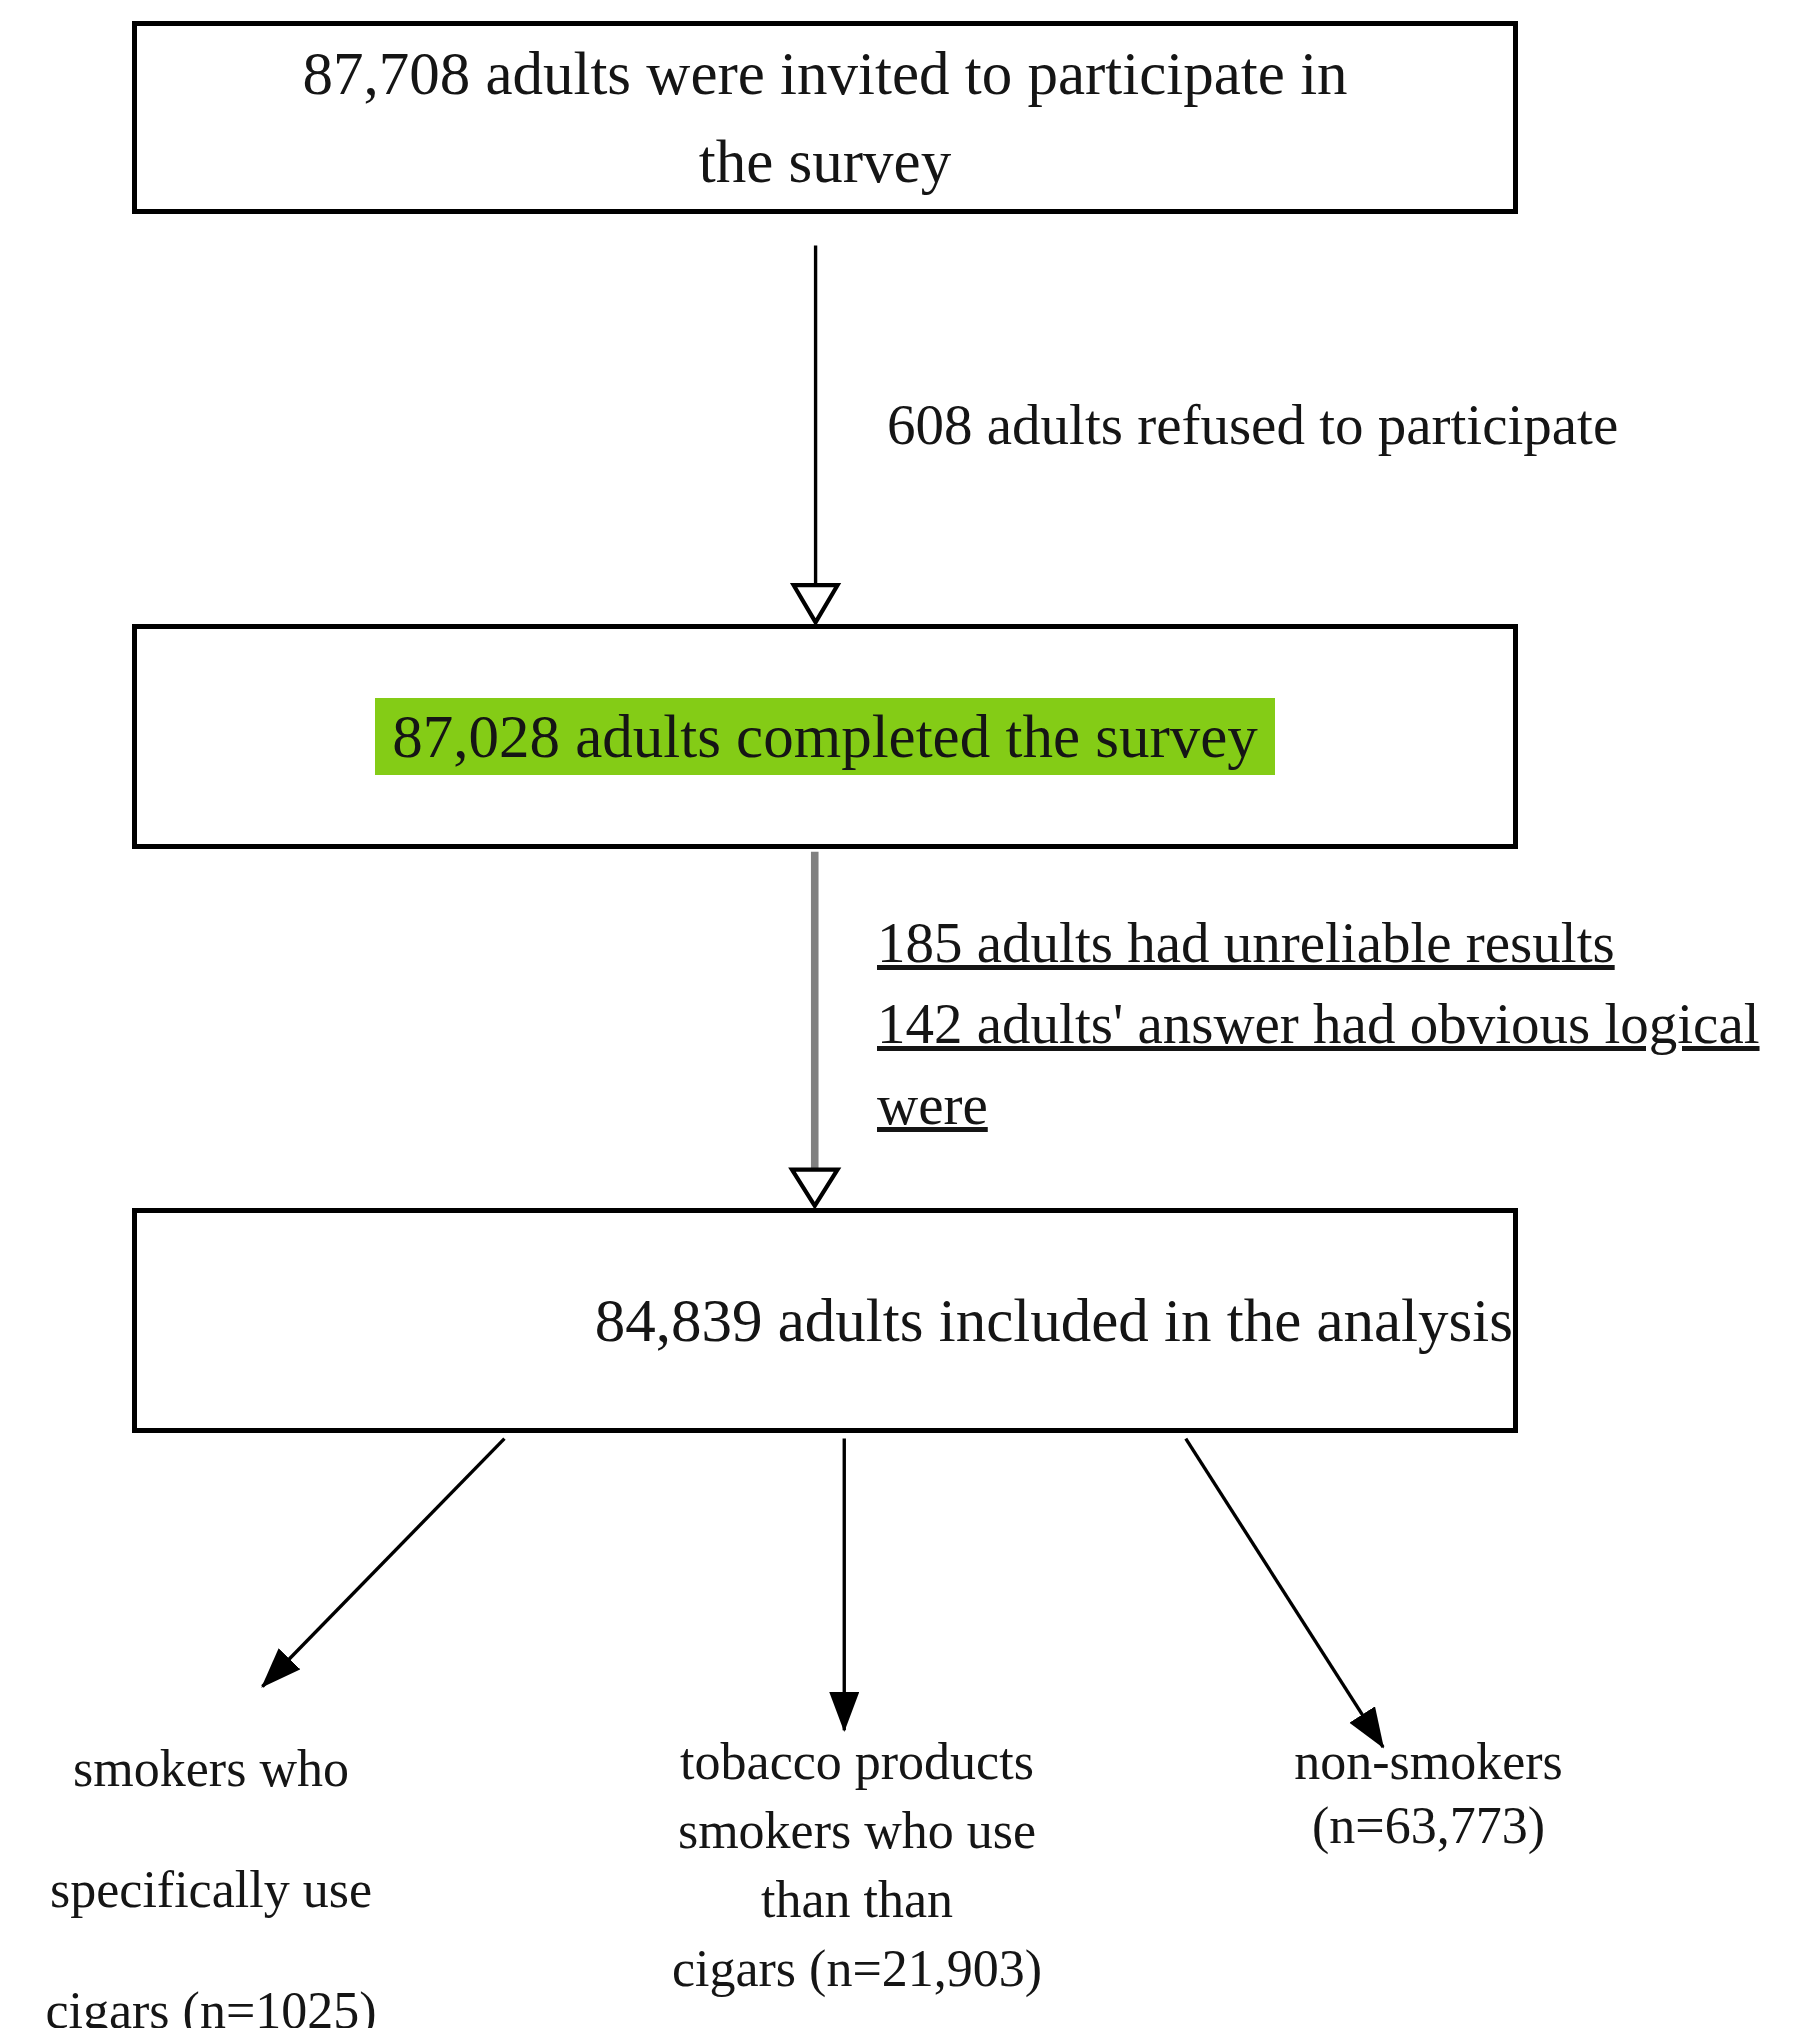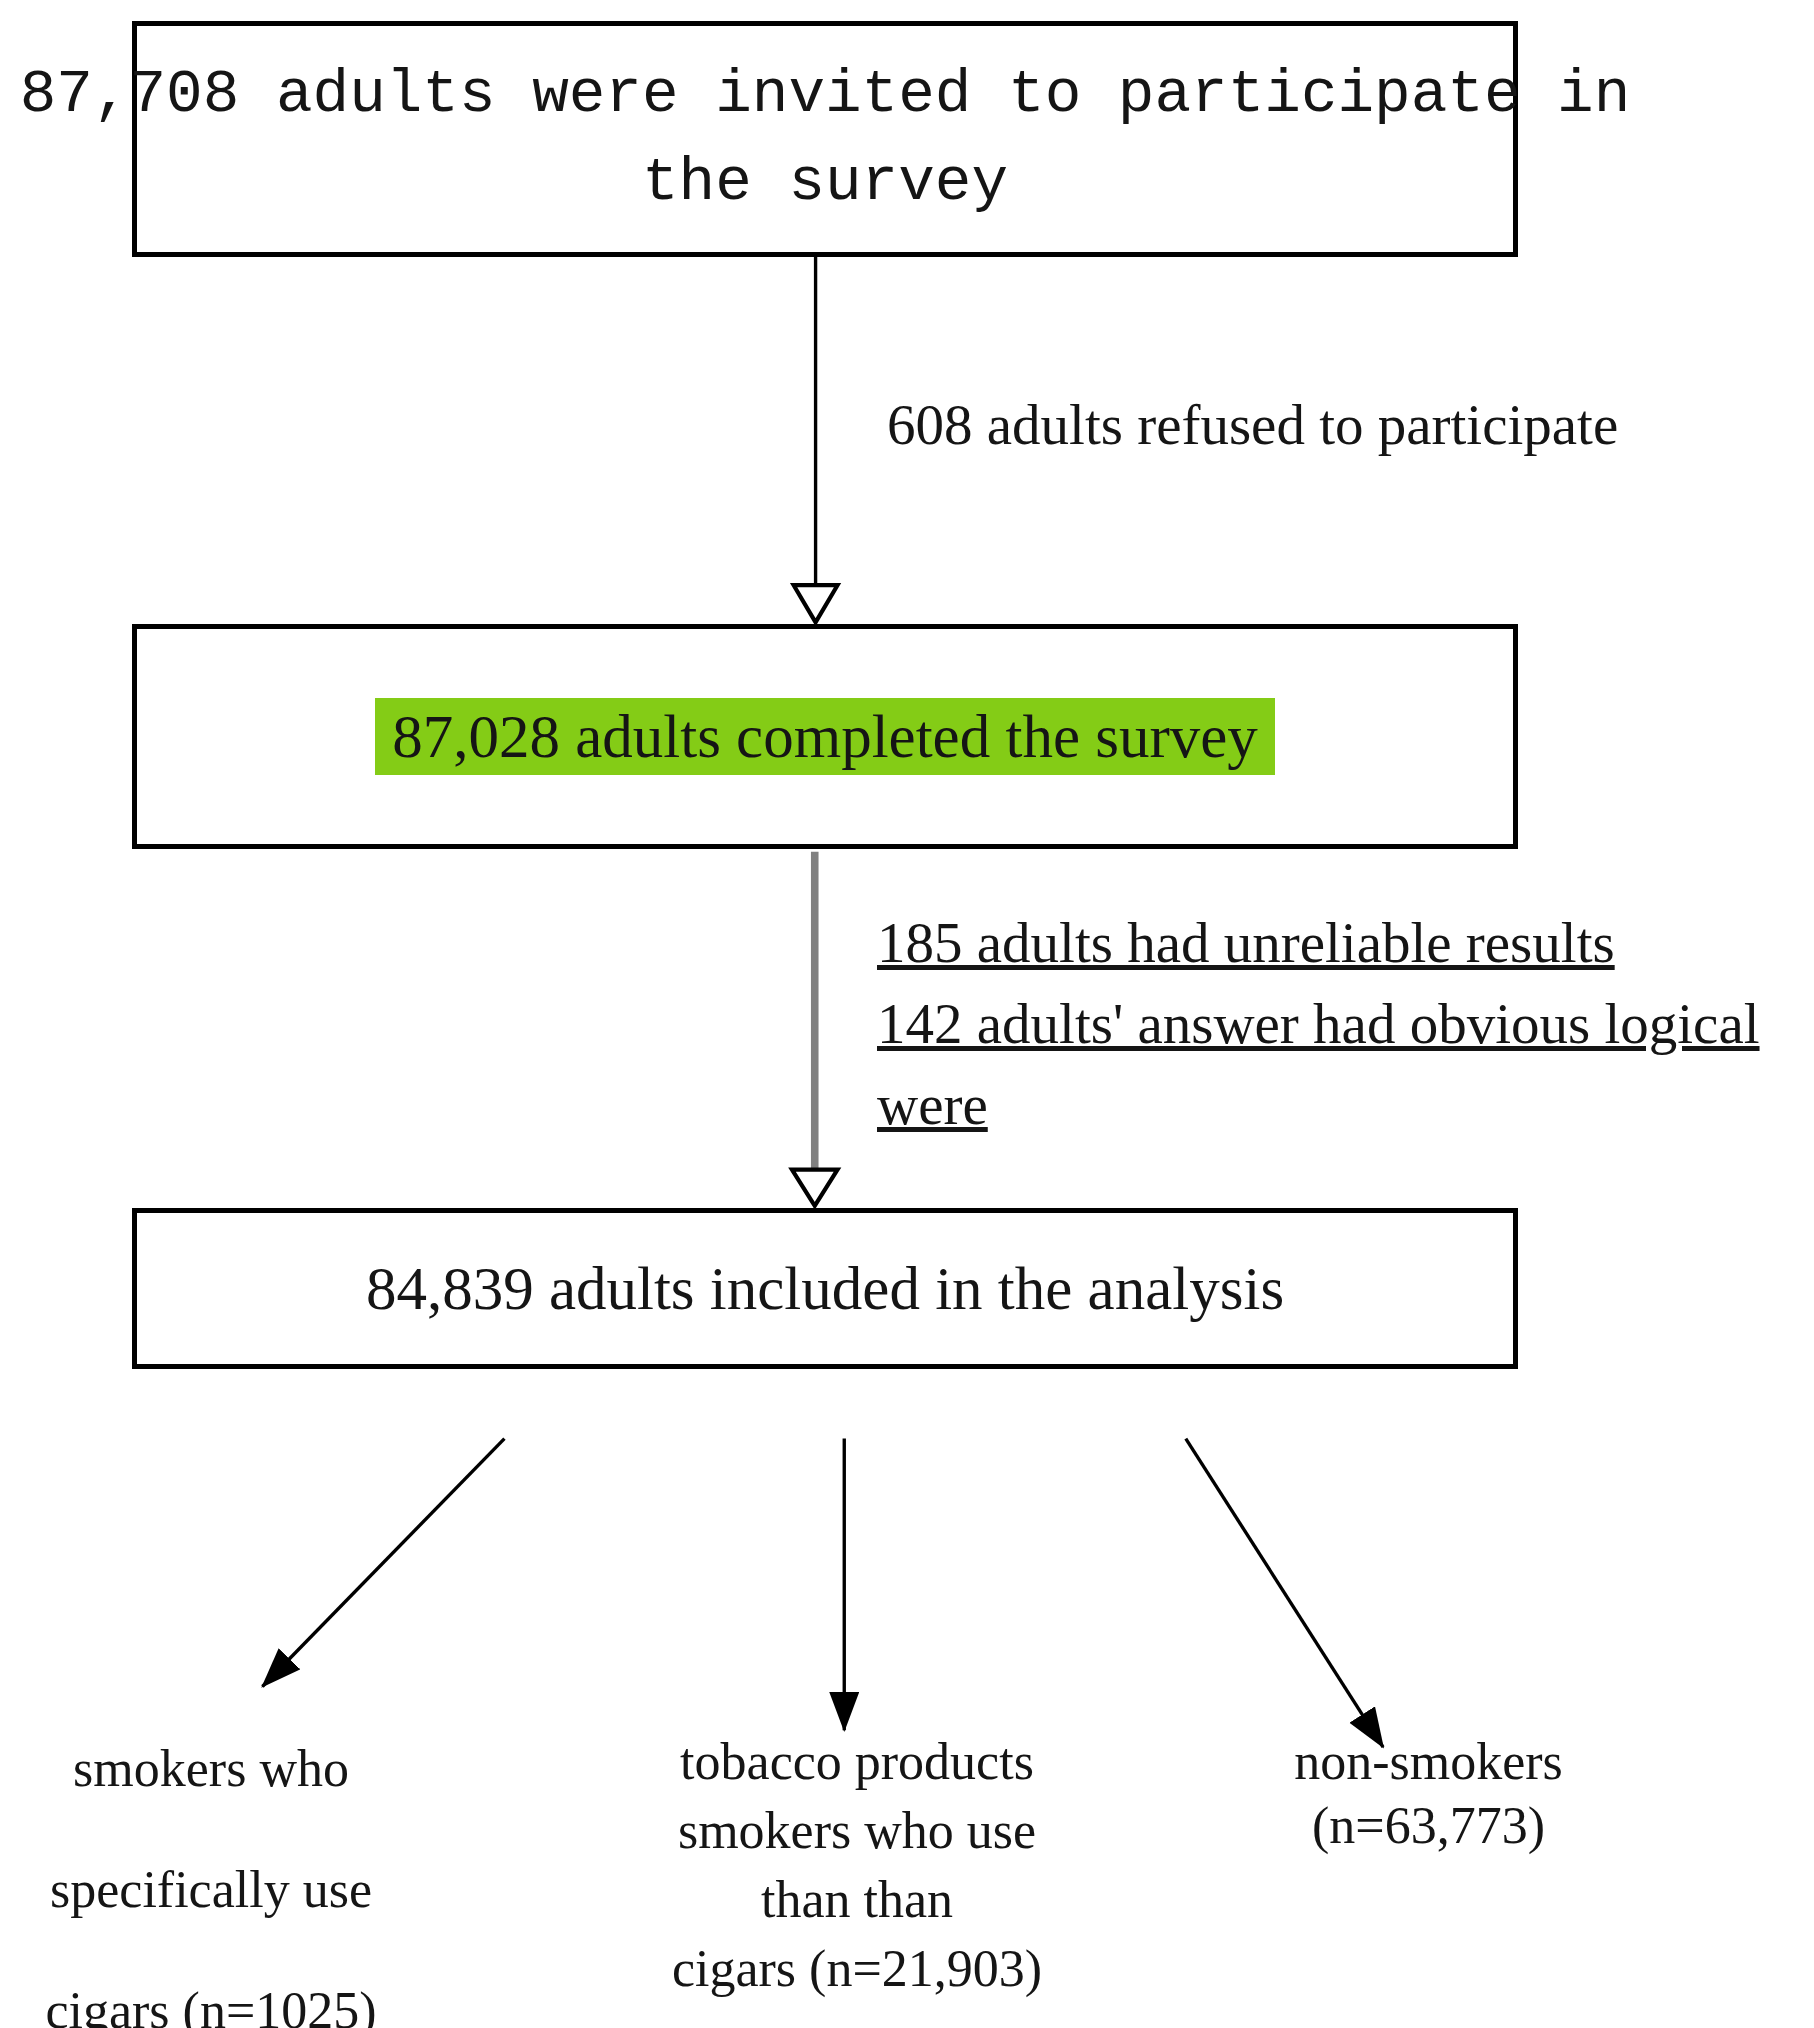--- a/index.html
+++ b/index.html
@@ -37,23 +37,23 @@
     flex-direction: column;
     justify-content: center;
     align-items: center;
     text-align: center;
     font-size: 61px;
   }
   .box .bl {
     line-height: 88px;
     white-space: nowrap;
   }
-  .box-invited   { top: 21px;   height: 236px; font-family: Liberation Mono, monospace; }
+  .box-invited   { top: 21px;   height: 193px; }
   .box-completed { top: 624px;  height: 225px; }
-  .box-analysis  { top: 1208px; height: 161px; }
+  .box-analysis  { top: 1208px; height: 225px; align-items: flex-end; }
   .hl {
     background: #84cc16;
     padding: 5px 17px;
   }
   .edge-label {
     position: absolute;
     white-space: nowrap;
   }
   .label-refused {
     left: 887px;

